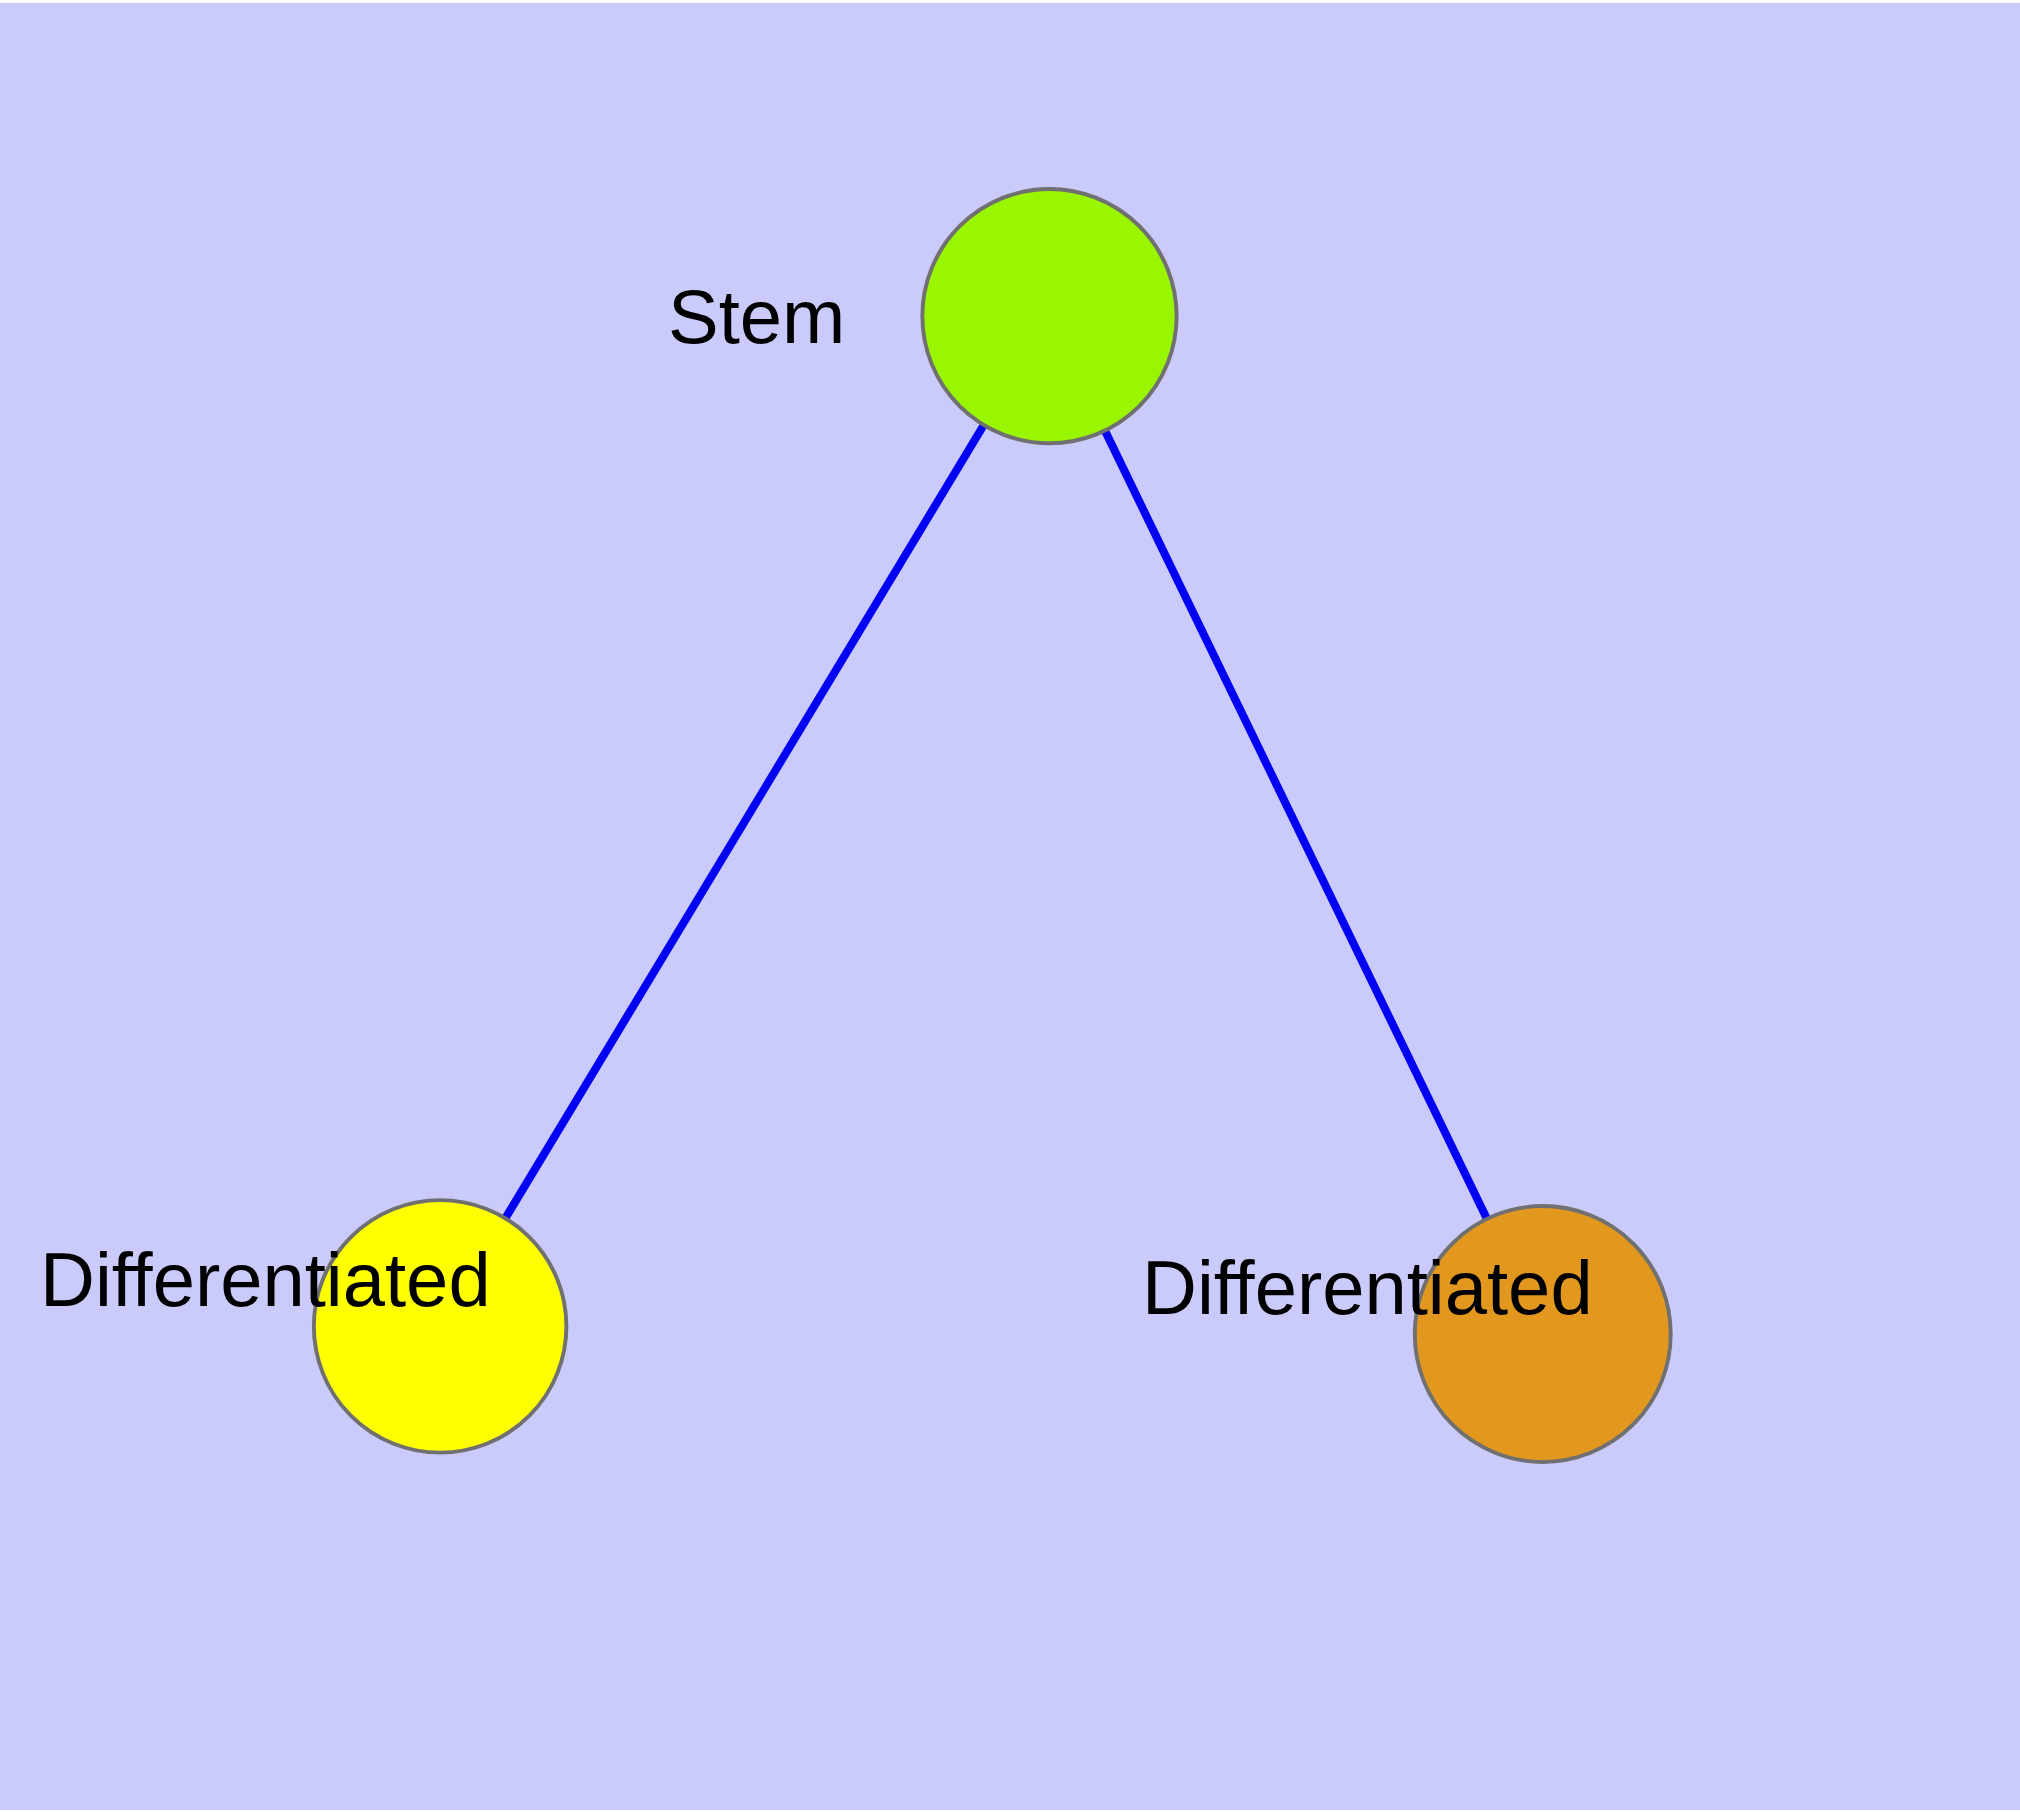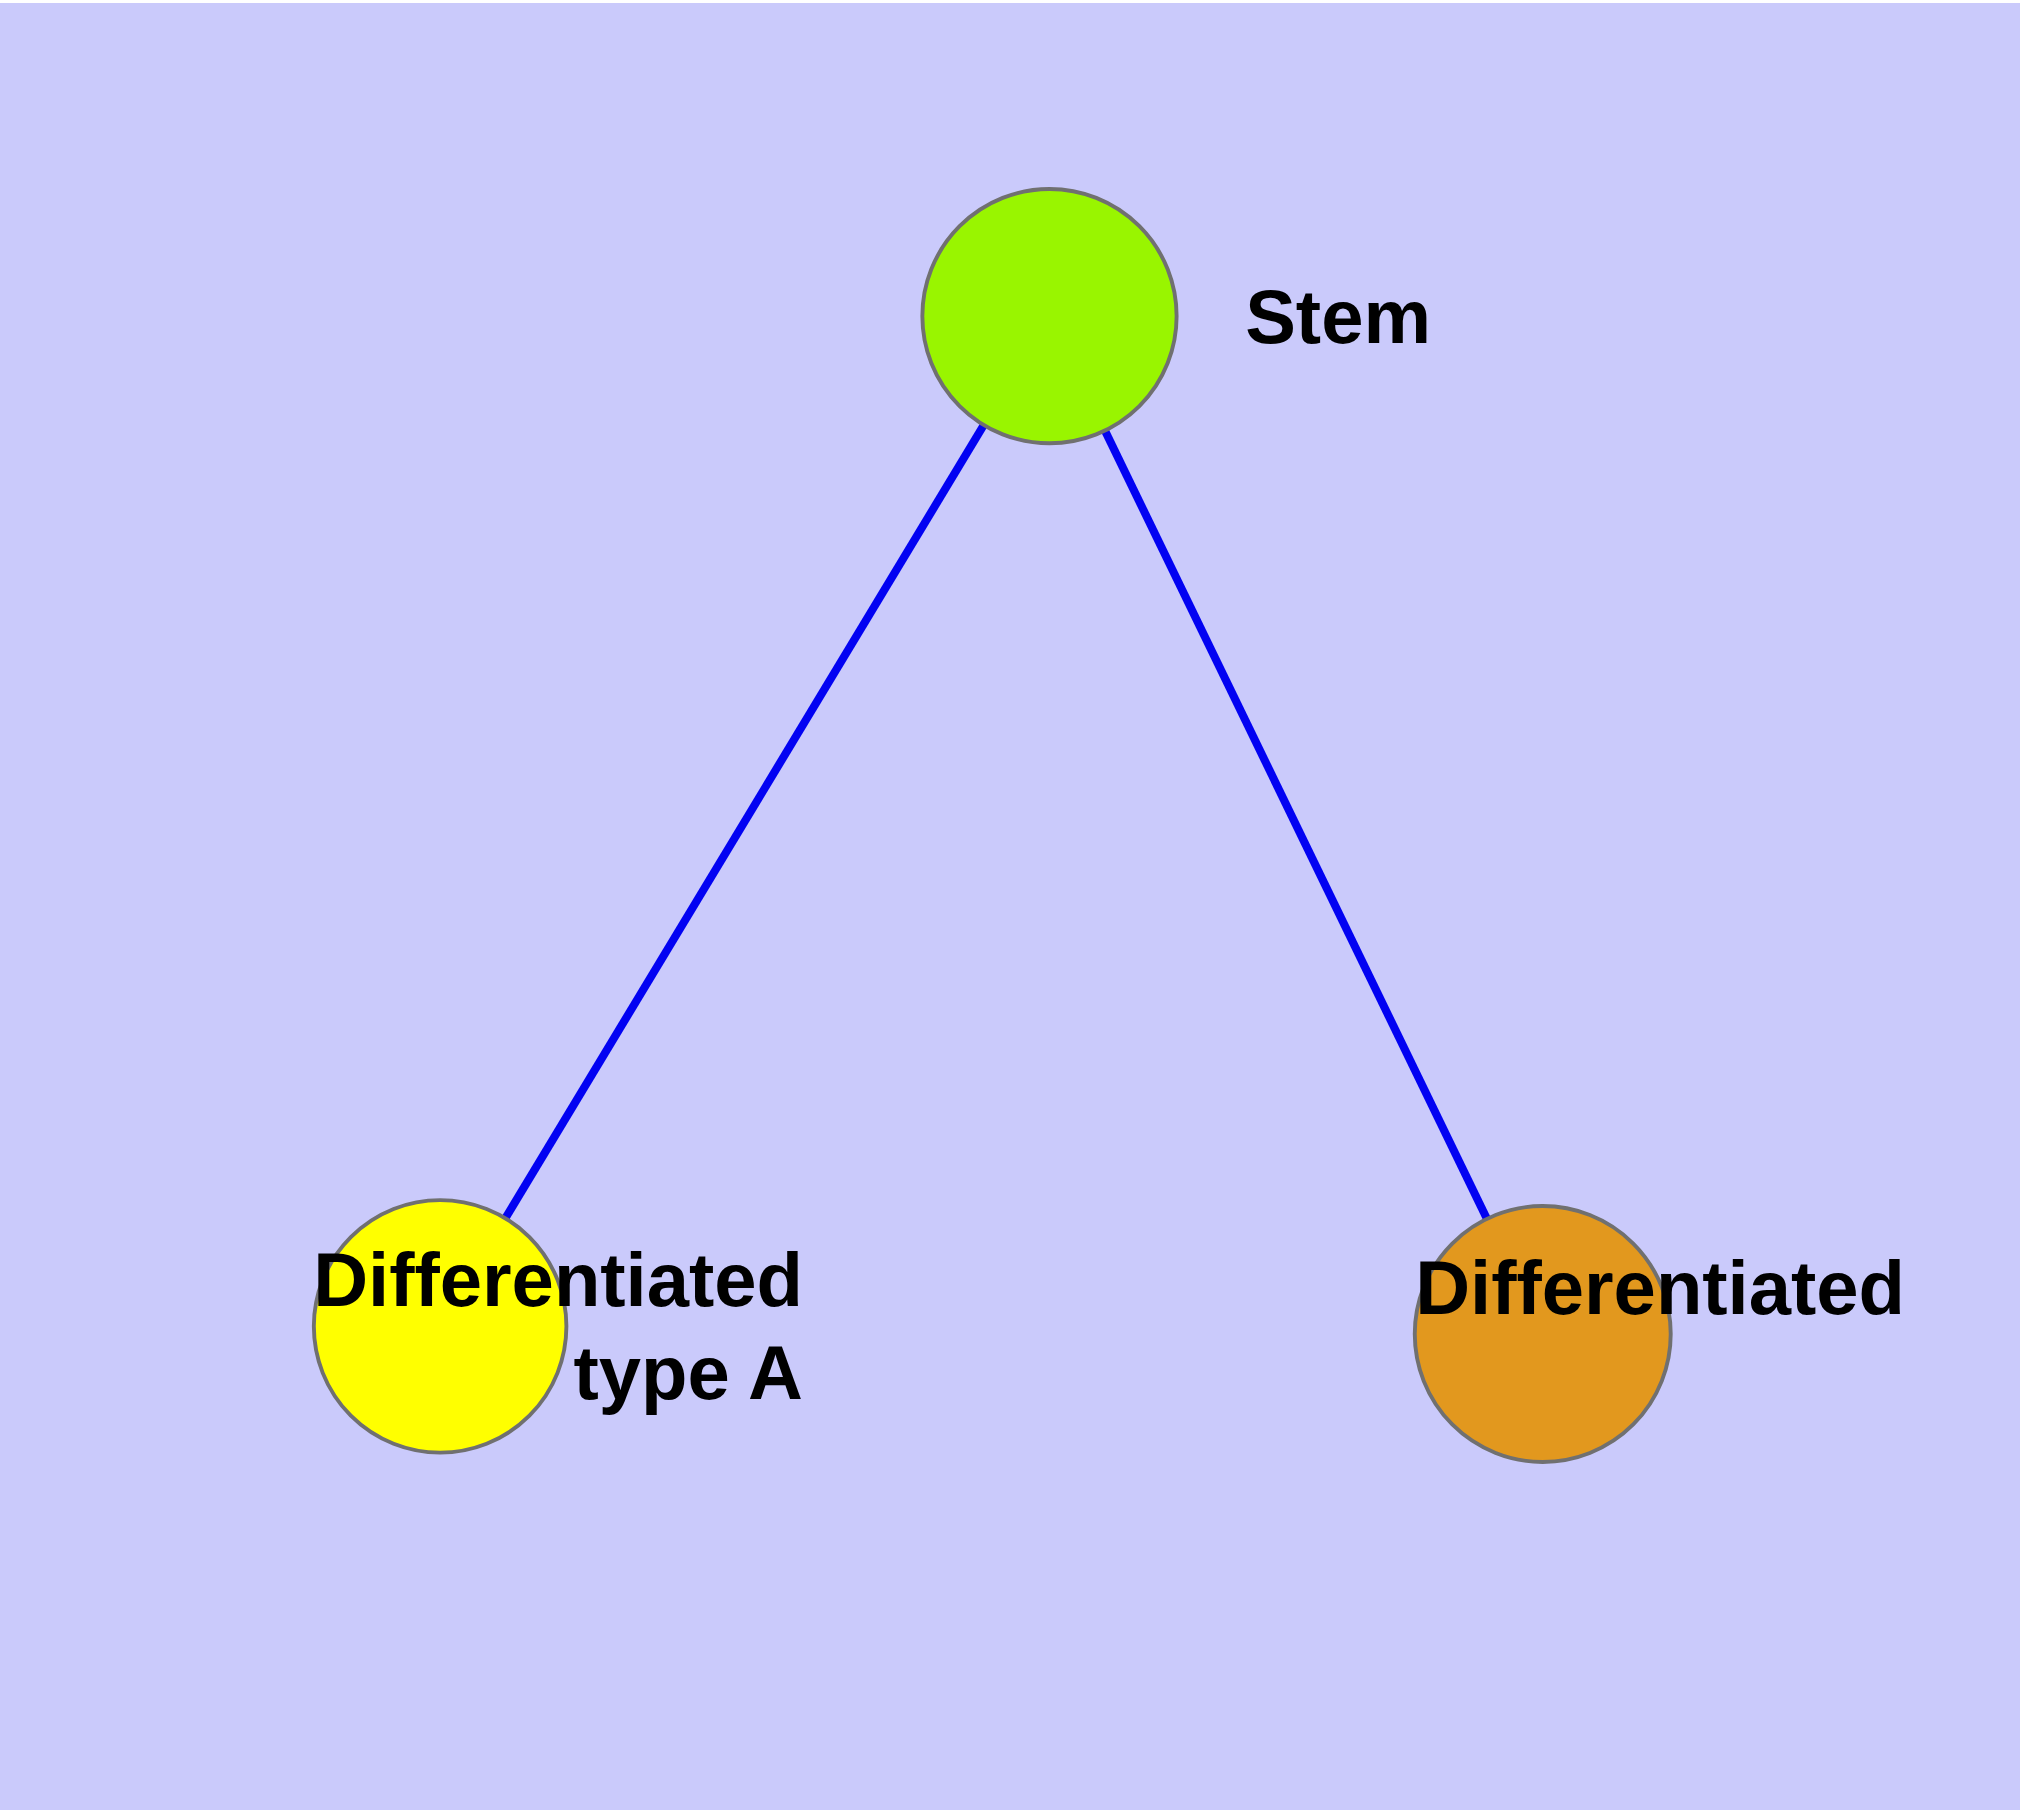--- a/index.html
+++ b/index.html
@@ -21,24 +21,24 @@
     bottom: 2.5px;
   }
   svg.graph-canvas {
     position: absolute;
     left: 0;
     top: 0;
   }
   .node-label {
     position: absolute;
     width: 763px;
-    font-weight: 700;
+    font-weight: 400;
     font-size: 76px;
     line-height: 93px;
-    text-align: right;
+    text-align: left;
     white-space: nowrap;
     letter-spacing: 0px;
   }
   .label-line {
     height: 93px;
   }
 </style>
 </head>
 <body style="background: rgb(255, 255, 255); width: 2021px; height: 1812px;">
 
@@ -51,19 +51,18 @@
   <circle class="node" cx="519" cy="1565" r="149" fill="#FFFF00" stroke="#707070" stroke-width="4.6"></circle>
   <circle class="node" cx="1820" cy="1574" r="151" fill="#E2981E" stroke="#707070" stroke-width="4.6"></circle>
 </svg>
 
 <div class="node-label" style="color: rgb(0, 0, 0); left: 668px; top: 270px;">
   <div class="label-line">Stem</div>
 </div>
 
 <div class="node-label" style="color: rgb(0, 0, 0); left: 40px; top: 1233px;">
   <div class="label-line">Differentiated</div>
-  <div class="label-line">type A</div>
 </div>
 
 <div class="node-label" style="color: rgb(0, 0, 0); left: 1142px; top: 1241px;">
   <div class="label-line">Differentiated</div>
 </div>
 
 
 </body></html>

